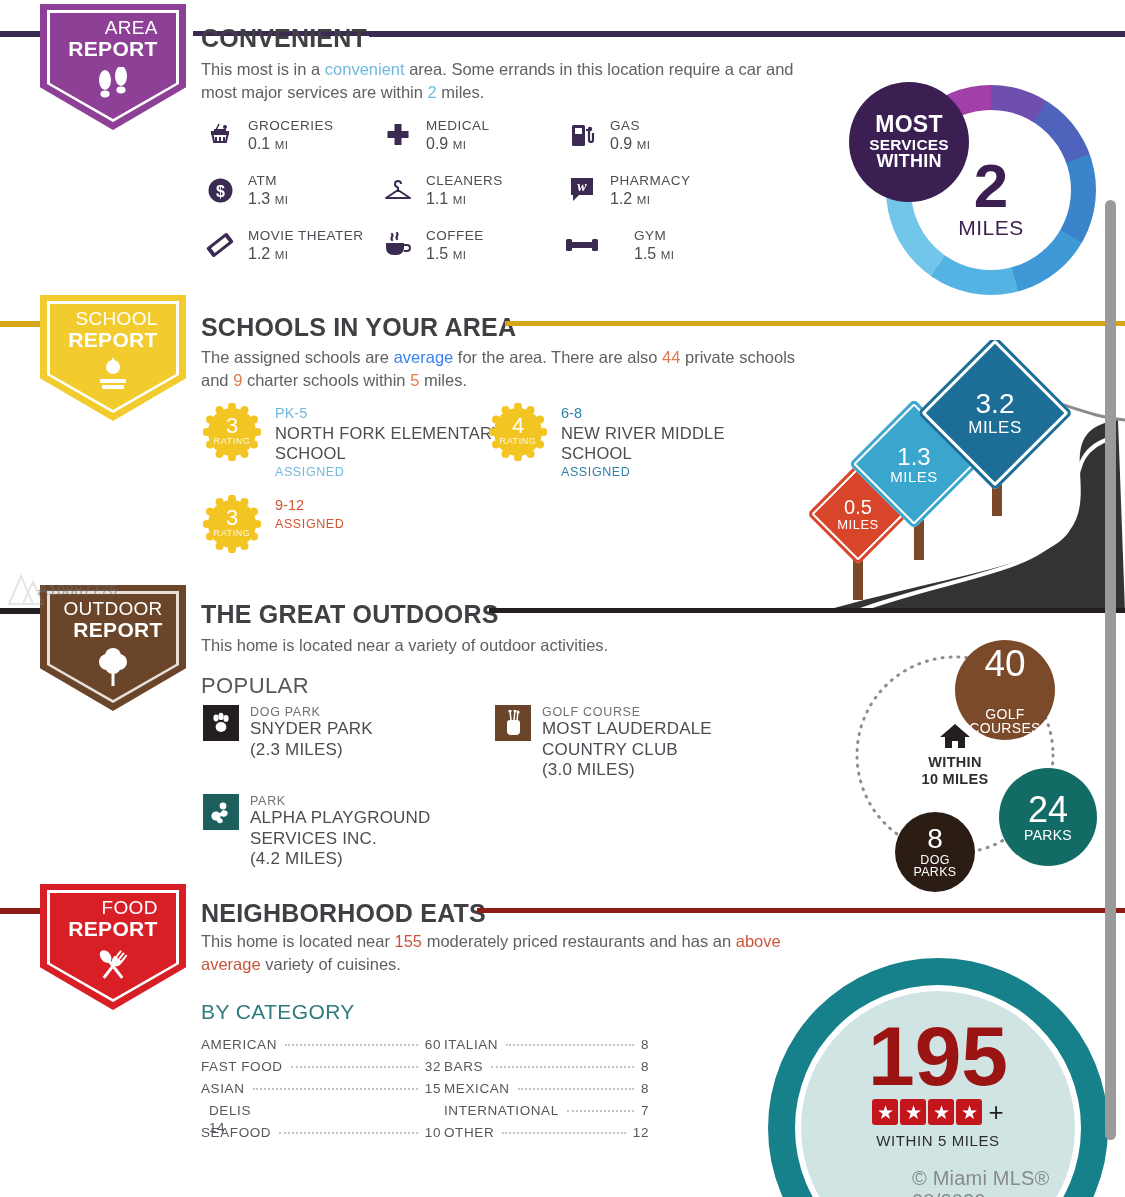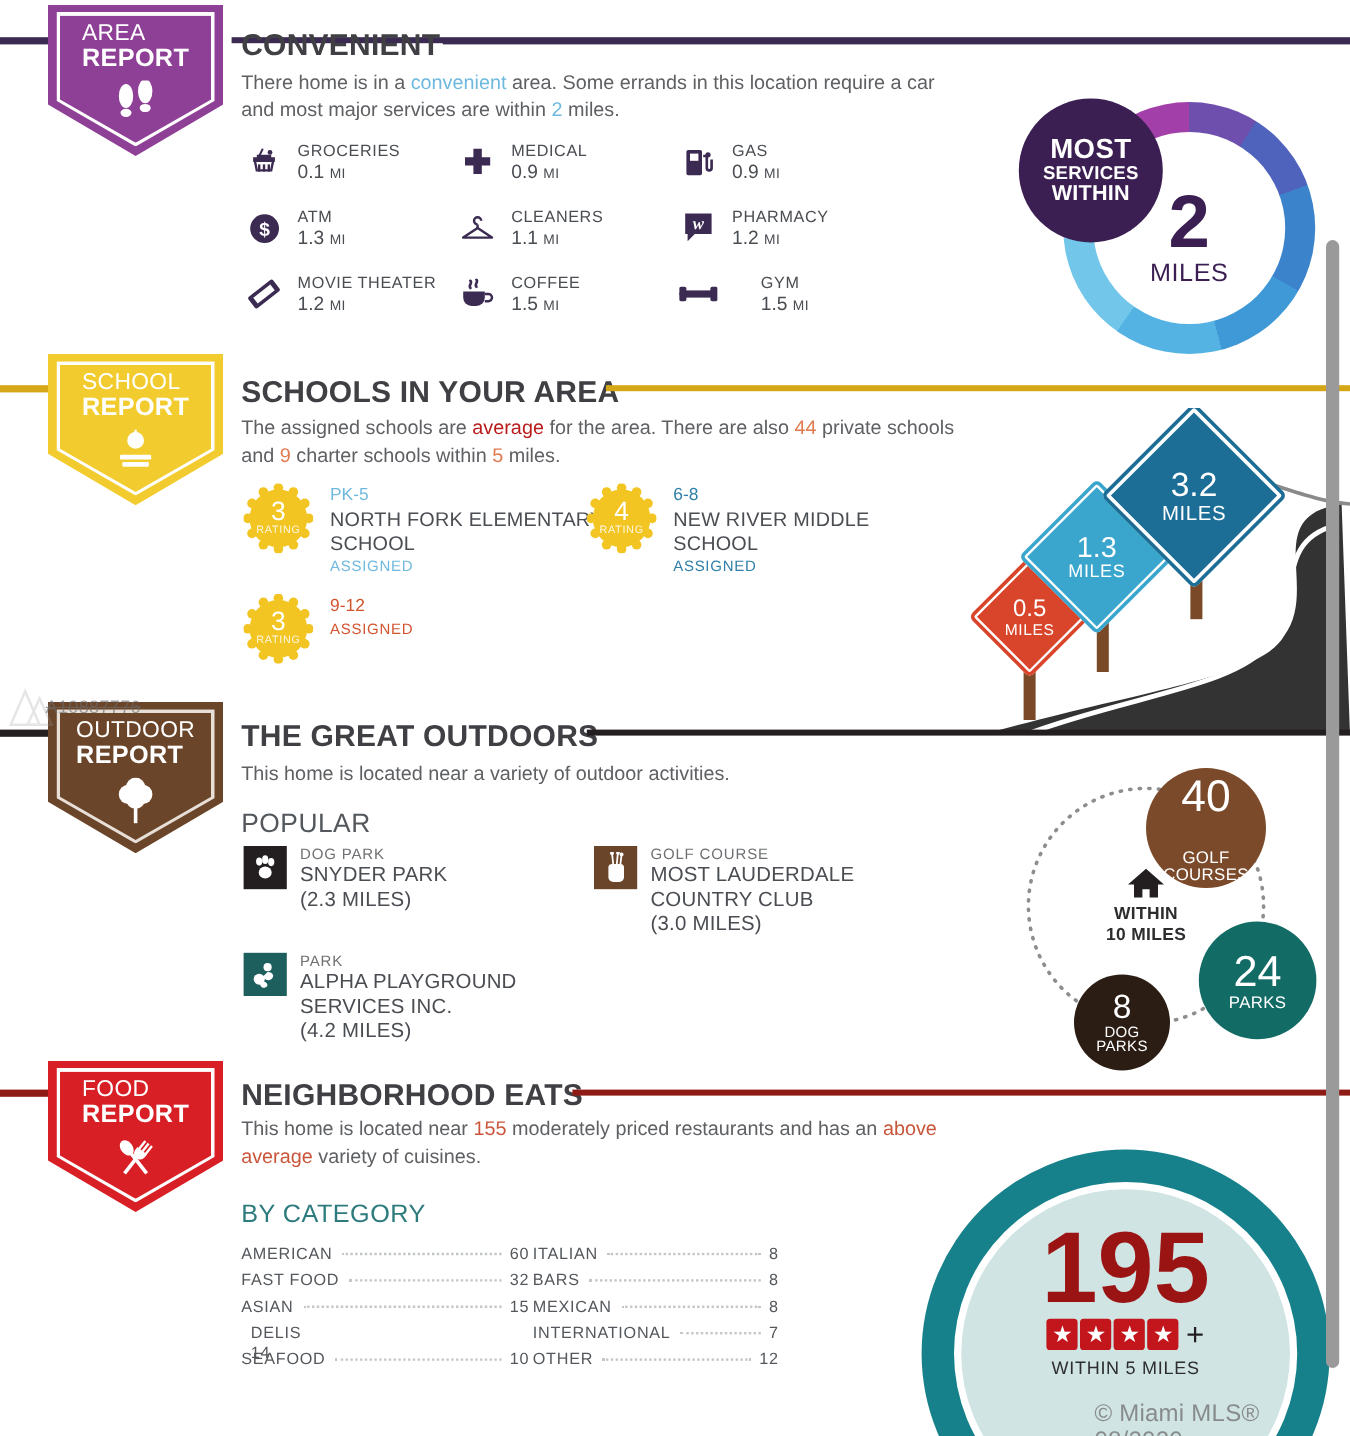--- a/index.html
+++ b/index.html
@@ -26,21 +26,21 @@
   .badge .inner {
     position: absolute; left: 7px; top: 6px; width: 132px; height: 112px;
     clip-path: polygon(0 0, 100% 0, 100% 66%, 50% 100%, 0 66%);
     border: 0;
   }
   .badge .inner::after{
     content:""; position:absolute; inset:3px;
     clip-path: polygon(0 0, 100% 0, 100% 66%, 50% 100%, 0 66%);
   }
   .badge .btxt {
-    position: relative; z-index: 3; text-align: left; line-height: 1.04;
+    position: relative; z-index: 3; text-align: right; line-height: 1.04;
     color: #fff; letter-spacing: .3px;
   }
   .badge .b1 { font-size: 19px; font-weight: 400; }
   .badge .b2 { font-size: 21px; font-weight: 700; }
   .badge .bicon { position: relative; z-index: 3; margin-top: 7px; }
 
   
   .h-title {
     position: absolute; font-size: 25px; font-weight: 700;
     color: #3f3f44; letter-spacing: .2px; white-space: nowrap;
@@ -177,21 +177,21 @@
           <ellipse cx="28" cy="9" rx="6" ry="10" fill="#fff"></ellipse>
           <ellipse cx="28" cy="23" rx="4.6" ry="3.4" fill="#fff"></ellipse>
         </svg>
       </div>
     </div>
 
     <div class="h-title" style="left:201px;top:24px;">CONVENIENT</div>
     <div class="h-line" style="left:369px;top:32px;width:756px;background:#3b2b52;"></div>
 
     <div class="para" style="left:201px;top:58px;width:600px;">
-      <span>There home is in a </span><span style="color:#6fb9de">convenient</span><span> area. Some errands in this location require a car and most major services are within </span><span style="color:#6fb9de">2</span><span> miles.</span>
+      <span>This most is in a </span><span style="color:#6fb9de">convenient</span><span> area. Some errands in this location require a car and most major services are within </span><span style="color:#6fb9de">2</span><span> miles.</span>
     </div>
 
     <div class="amen" style="left:203px;top:118px;">
       <div class="ic">
         <svg width="28" height="28" viewBox="0 0 28 28" fill="#3b2b52">
           <path d="M8 9 L20 9 M6 11 h16 l-2 10 H8 Z" stroke="#3b2b52" stroke-width="2" fill="none"></path>
           <rect x="5" y="11" width="18" height="3" fill="#3b2b52"></rect>
           <rect x="9" y="16" width="2" height="6" fill="#3b2b52"></rect>
           <rect x="13" y="16" width="2" height="6" fill="#3b2b52"></rect>
           <rect x="17" y="16" width="2" height="6" fill="#3b2b52"></rect>
@@ -358,21 +358,21 @@
           <rect x="7" y="21" width="26" height="4" rx="1" fill="#fff"></rect>
           <rect x="9" y="27" width="22" height="4" rx="1" fill="#fff"></rect>
         </svg>
       </div>
     </div>
 
     <div class="h-title" style="left:201px;top:313px;">SCHOOLS IN YOUR AREA</div>
     <div class="h-line" style="left:505px;top:321px;width:620px;background:#d5a616;"></div>
 
     <div class="para" style="left:201px;top:346px;width:600px;">
-      <span>The assigned schools are </span><span style="color:#b91c1c">average</span><span> for the area. There are also </span><span style="color:#e07a50">44</span><span> private schools and </span><span style="color:#e07a50">9</span><span> charter schools within </span><span style="color:#e07a50">5</span><span> miles.</span>
+      <span>The assigned schools are </span><span style="color:#3b82f6">average</span><span> for the area. There are also </span><span style="color:#e07a50">44</span><span> private schools and </span><span style="color:#e07a50">9</span><span> charter schools within </span><span style="color:#e07a50">5</span><span> miles.</span>
     </div>
 
     <div class="school" style="left:203px;top:403px;width:300px;">
       <div class="seal">
         <svg width="58" height="58" viewBox="0 0 58 58">
             <circle cx="29" cy="29" r="24" fill="#f2c523"></circle>
           <g fill="#f2c523">
               <circle cx="29" cy="3.5" r="4"></circle>
               <circle cx="41.5" cy="7" r="4"></circle>
               <circle cx="51" cy="16.5" r="4"></circle>

